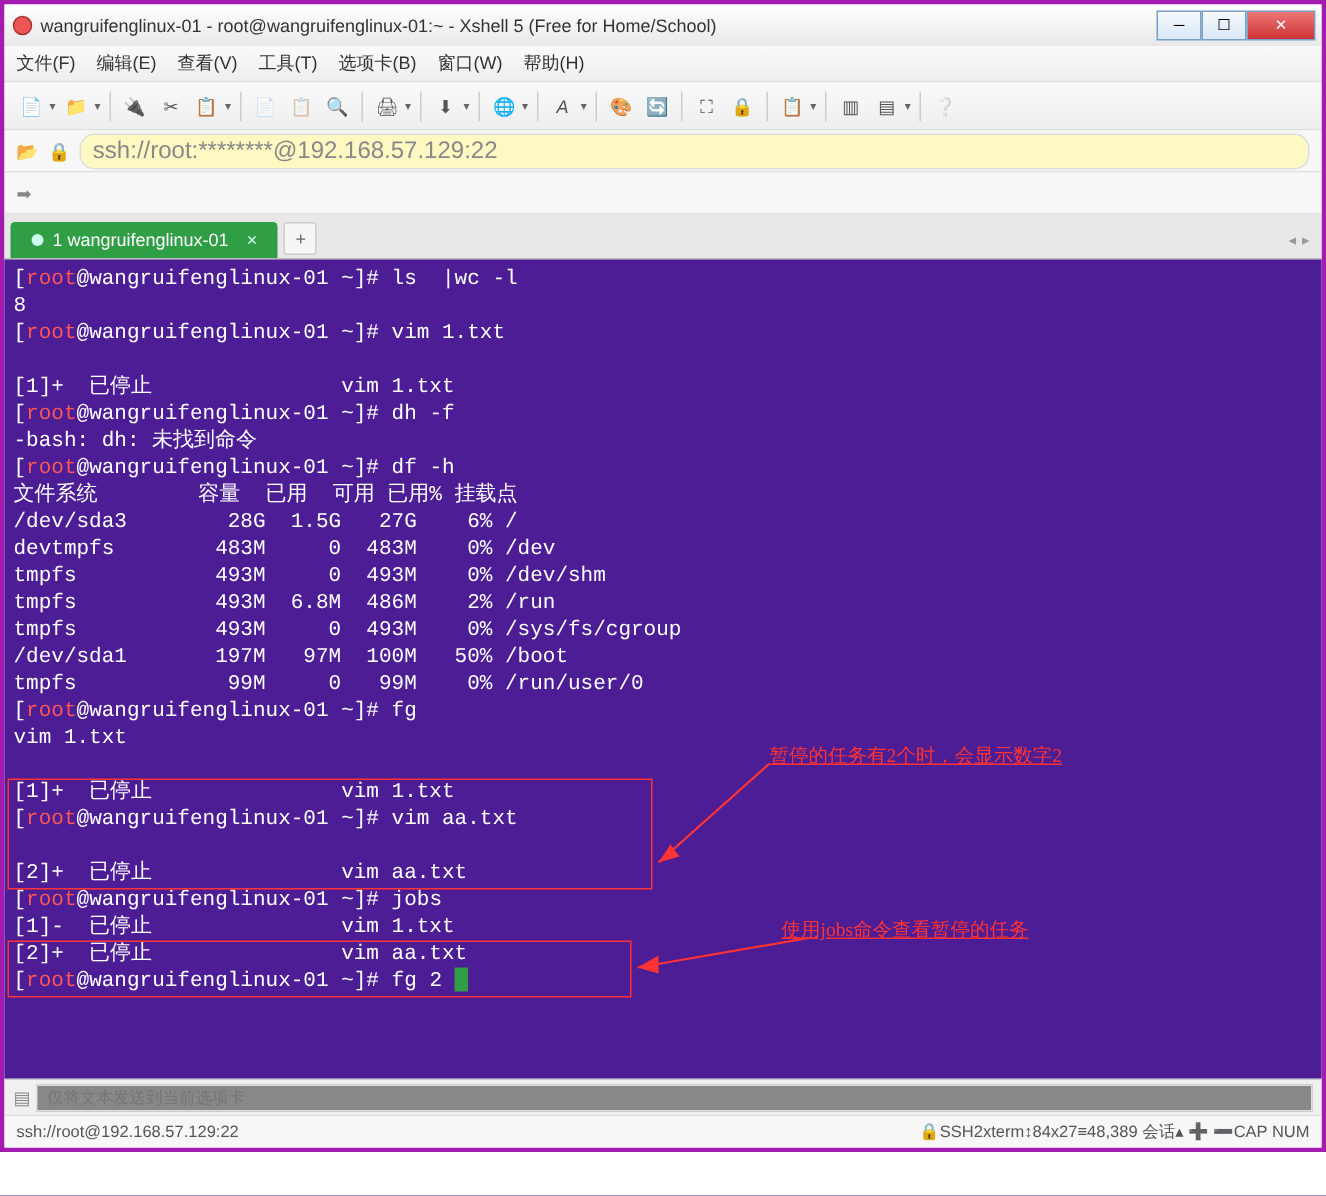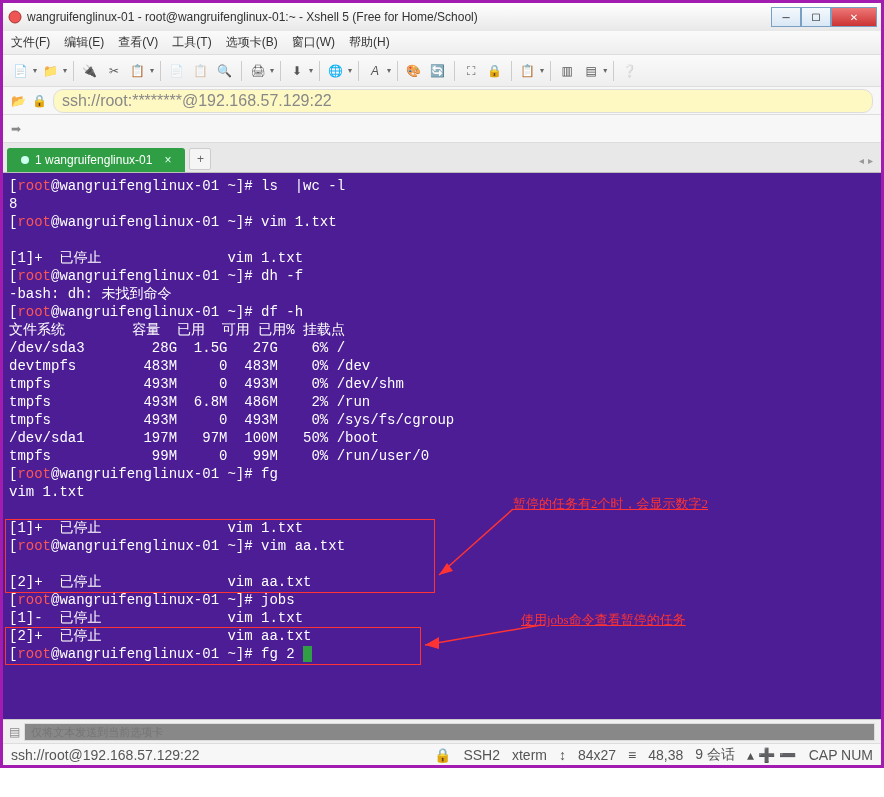--- a/index.html
+++ b/index.html
@@ -27,21 +27,21 @@
 .tab-add { margin-left: 4px; width: 22px; height: 22px; border: 1px solid #ccc; background: #f5f5f5; display: flex; align-items: center; justify-content: center; cursor: pointer; color: #666; border-radius: 2px; margin-bottom: 2px; }
 .tab-nav { position: absolute; right: 8px; bottom: 6px; color: #999; font-size: 10px; display: flex; gap: 4px; }
 .terminal { background: #4c1d95; color: #fff; font-family: "Consolas","Courier New",monospace; font-size: 14px; line-height: 18px; padding: 4px 6px; white-space: pre; position: relative; height: 546px; overflow: hidden; }
 .terminal .r { color: #ff5555; }
 .terminal .cursor { background: #2f9e44; display: inline-block; width: 9px; height: 16px; vertical-align: middle; }
 .anno-box { position: absolute; border: 1px solid #ff3333; pointer-events: none; }
 .anno-text { position: absolute; color: #ff3333; font-family: "Microsoft YaHei"; font-size: 13px; pointer-events: none; text-decoration: underline; }
 .anno-line { position: absolute; pointer-events: none; }
 .footer-input { height: 24px; display: flex; align-items: center; padding: 0 6px; background: #f0f0f0; border-top: 1px solid #ccc; }
 .footer-input input { flex: 1; border: 1px solid #ddd; padding: 2px 6px; background: #888; color: #ccc; font-size: 11px; }
-.statusbar { height: 22px; display: flex; align-items: center; padding: 0 8px; background: #f7f7f7; border-top: 1px solid #ddd; color: #555; font-size: 14px; gap: 12px; }
+.statusbar { height: 22px; display: flex; align-items: center; padding: 0 8px; background: #f7f7f7; border-top: 1px solid #ddd; color: #555; font-size: 11px; }
 .statusbar .spacer { flex: 1; }
 </style>
 </head>
 <body>
 
 <div class="window">
   <div class="titlebar">
     <span class="titlebar-icon">
       <svg width="14" height="14">
           <circle cx="7" cy="7" r="6" fill="#e55" stroke="#a33"></circle>

